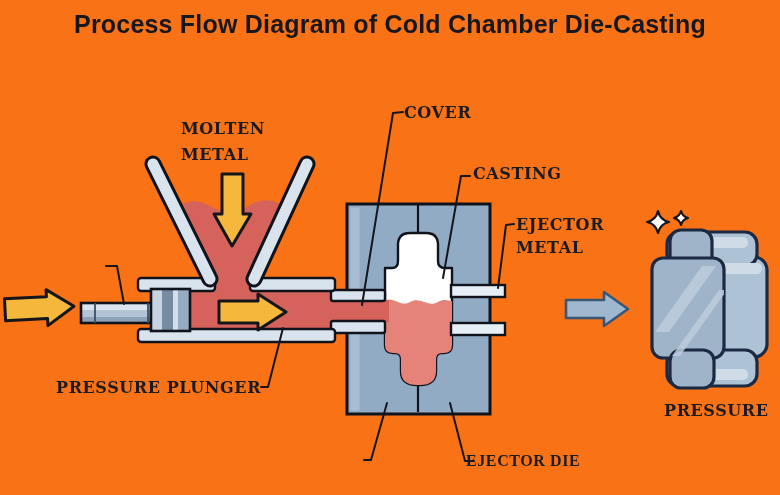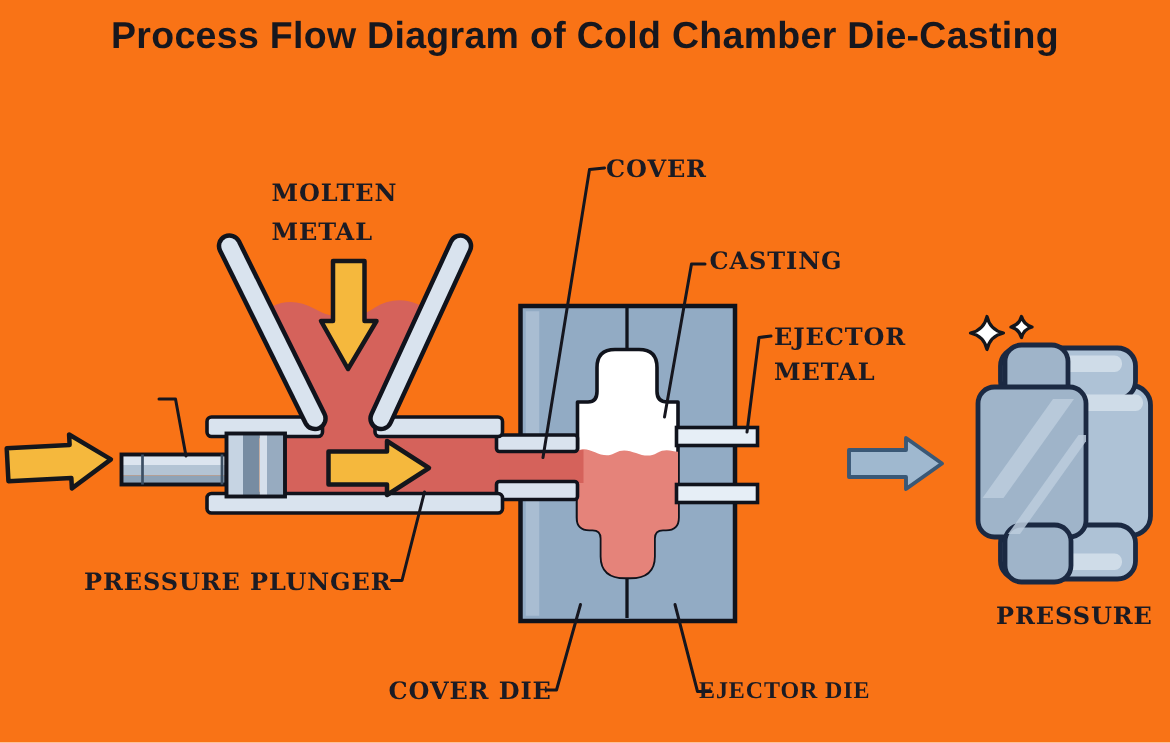--- a/index.html
+++ b/index.html
@@ -163,18 +163,17 @@
 
   <div class="lbl" style="left:404px;top:101px;">COVER</div>
 
   <div class="lbl" style="left:473px;top:162px;">CASTING</div>
 
   <div class="lbl wrap" style="left:516px;top:213px;width:96px;line-height:1.45;">EJECTOR METAL</div>
 
 
   <div class="lbl" style="left:56px;top:376px;">PRESSURE PLUNGER</div>
 
-  <div class="lbl" style="left:259px;top:449px;">COVER DIE</div>
 
   <div class="lbl" style="left:466px;top:449px;font-family:Liberation Serif, serif;">EJECTOR DIE</div>
 
   <div class="lbl wrap" style="left:664px;top:399px;width:98px;">PRESSURE</div>
 </div>
 
 </body></html>

